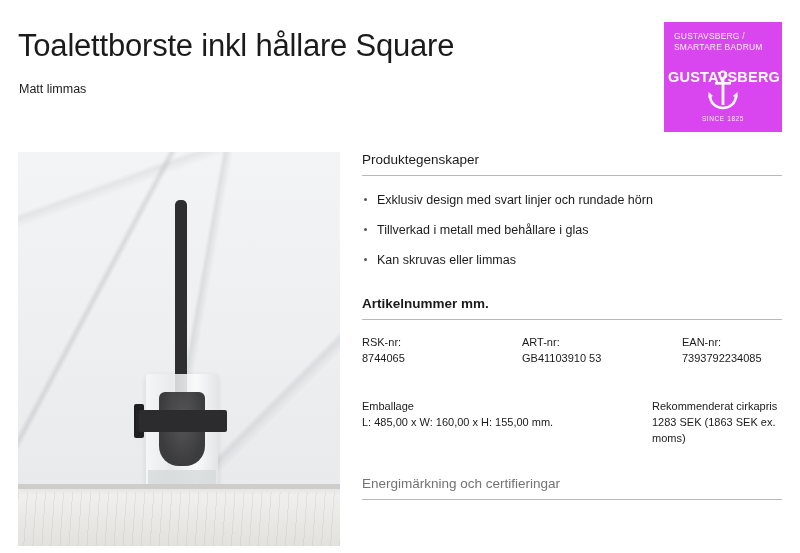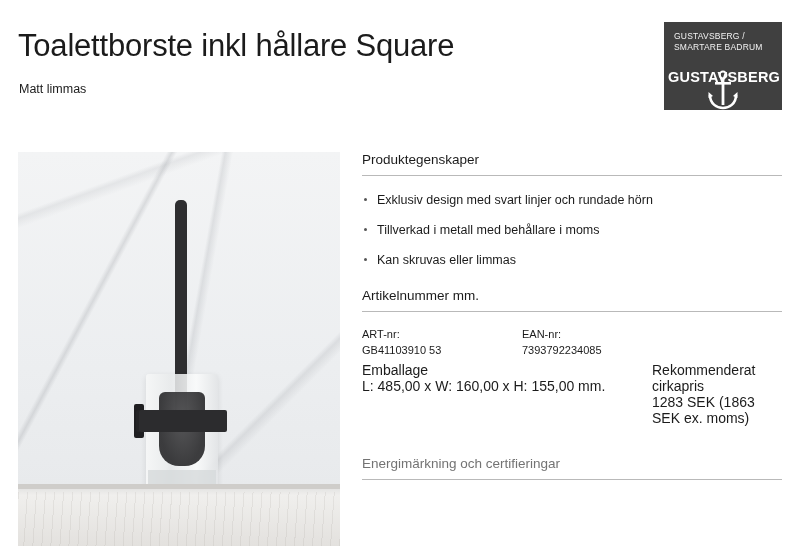--- a/index.html
+++ b/index.html
@@ -41,22 +41,22 @@
     font-size: 12.5px;
     color: #1b1b1b;
   }
 
   
   .logo {
     position: absolute;
     left: 664px;
     top: 12px;
     width: 118px;
-    height: 88px;
-    background: #404040;
+    height: 110px;
+    background: #d946ef;
     color: #ffffff;
     overflow: hidden;
   }
   .logo-top {
     position: absolute;
     left: 10px;
     top: 9px;
     font-size: 8.5px;
     line-height: 11px;
     letter-spacing: 0.2px;
@@ -249,38 +249,38 @@
   .features li .bullet {
     position: absolute;
     left: 2px;
     top: 6px;
     width: 3px;
     height: 3px;
     background: #555;
     border-radius: 50%;
   }
 
-  .block-gap-1 { margin-top: 20px; }
+  .block-gap-1 { margin-top: 28px; font-weight: bold; }
 
   .art-grid {
     display: flex;
     margin-top: 14px;
     font-size: 11px;
     line-height: 16px;
     color: #1b1b1b;
   }
   .art-col { width: 160px; }
   .art-col:last-child { width: 100px; }
   .art-label { color: #1b1b1b; }
   .art-value { color: #1b1b1b; }
 
   .pack-row {
     display: flex;
-    margin-top: 4px;
-    font-size: 14px;
+    margin-top: 32px;
+    font-size: 11px;
     line-height: 16px;
     color: #1b1b1b;
   }
   .pack-left { width: 290px; }
   .pack-right { width: 130px; }
 
   .footer-heading {
     margin-top: 30px;
     font-size: 13.5px;
     color: #737373;
@@ -334,33 +334,37 @@
   <div class="section-heading">Produktegenskaper</div>
   <div class="rule"></div>
 
   <ul class="features">
     <li>
       <span class="bullet"></span>
       <span>Exklusiv design med svart linjer och rundade hörn</span>
     </li>
     <li>
       <span class="bullet"></span>
-      <span>Tillverkad i metall med behållare i moms</span>
+      <span>Tillverkad i metall med behållare i glas</span>
     </li>
     <li>
       <span class="bullet"></span>
       <span>Kan skruvas eller limmas</span>
     </li>
   </ul>
 
   <div class="section-heading block-gap-1">Artikelnummer mm.</div>
   <div class="rule"></div>
 
   <div class="art-grid">
     <div class="art-col">
+      <div class="art-label">RSK-nr:</div>
+      <div class="art-value">8744065</div>
+    </div>
+    <div class="art-col">
       <div class="art-label">ART-nr:</div>
       <div class="art-value">GB41103910 53</div>
     </div>
     <div class="art-col">
       <div class="art-label">EAN-nr:</div>
       <div class="art-value">7393792234085</div>
     </div>
   </div>
 
   <div class="pack-row">

